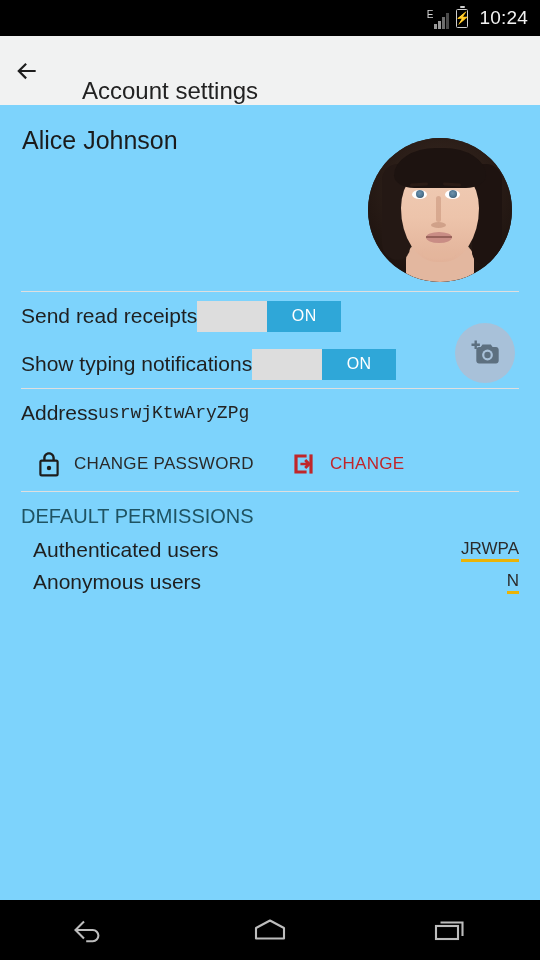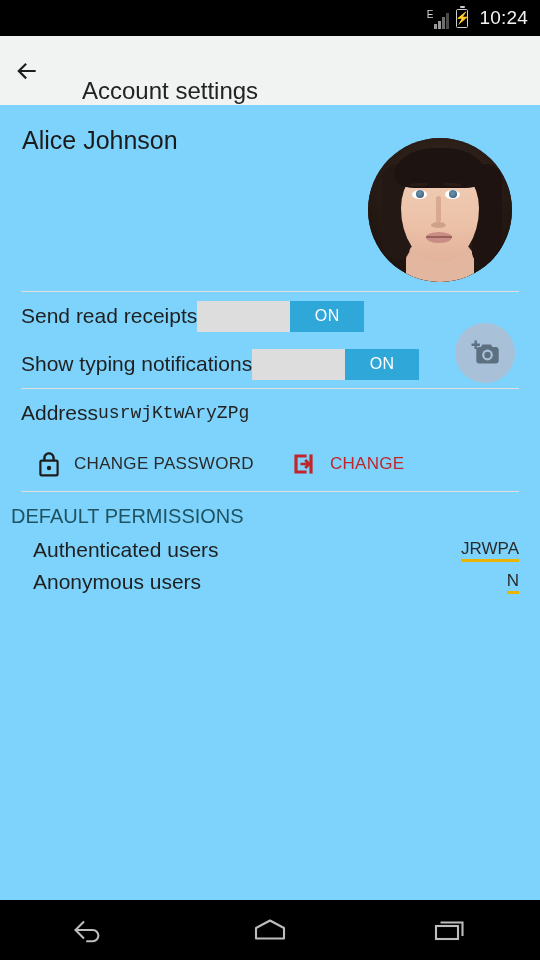--- a/index.html
+++ b/index.html
@@ -189,21 +189,21 @@
     height: 48px;
   }
   .row-label {
     font-size: 21px;
     color: #1f1f1f;
     white-space: nowrap;
   }
 
   .switch {
     position: relative;
-    width: 167px; height: 31px;
+    width: 144px; height: 31px;
     background: #dddddd;
     cursor: pointer;
     flex: none;
   }
   .switch .knob {
     position: absolute;
     right: 0; top: 0;
     width: 74px; height: 31px;
     background: #2fa7d8;
     display: flex; align-items: center; justify-content: center;
@@ -239,21 +239,21 @@
     margin-left: 14px;
     white-space: nowrap;
   }
   .action.dark .act-label { color: #2a2a2a; }
   .action.danger .act-label { color: #c0262a; }
   .action.danger { margin-left: 38px; }
 
   .section-header {
     font-size: 20px;
     color: #1f5362;
-    padding: 13px 21px 6px 11px;
+    padding: 13px 21px 6px 21px;
     white-space: nowrap;
   }
   .perm-row {
     display: flex;
     align-items: center;
     justify-content: space-between;
     padding: 0 21px 0 33px;
     height: 32px;
     box-sizing: border-box;
     cursor: pointer;

